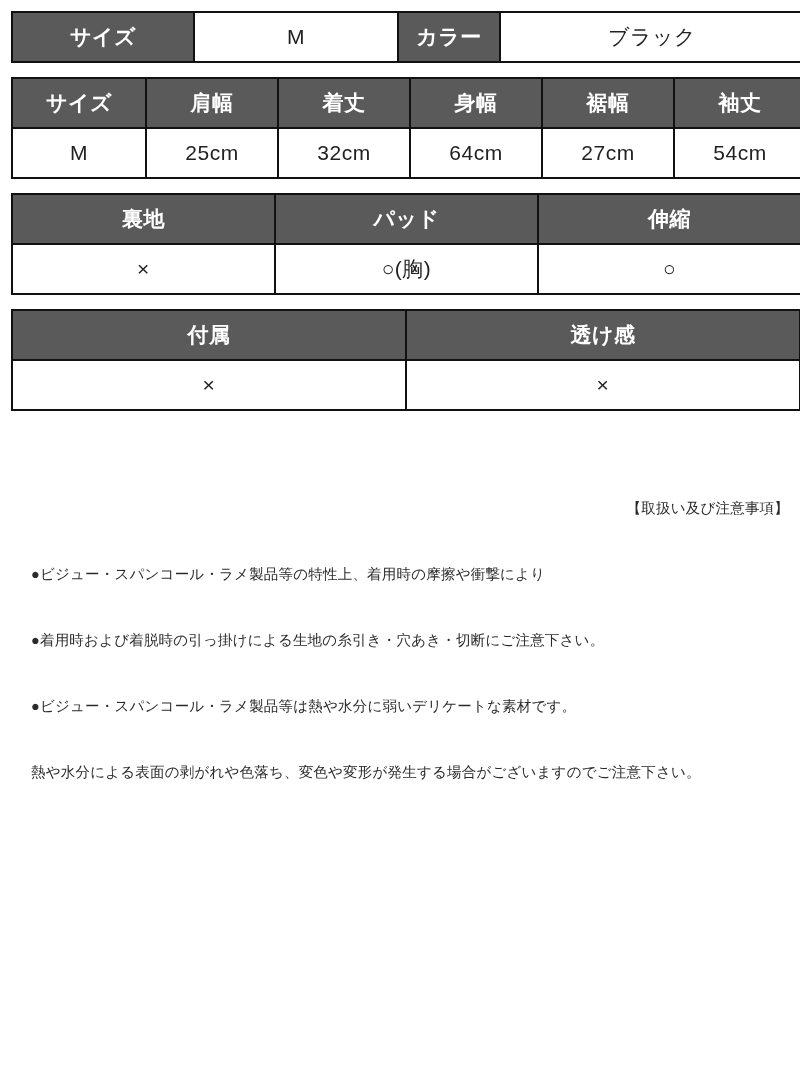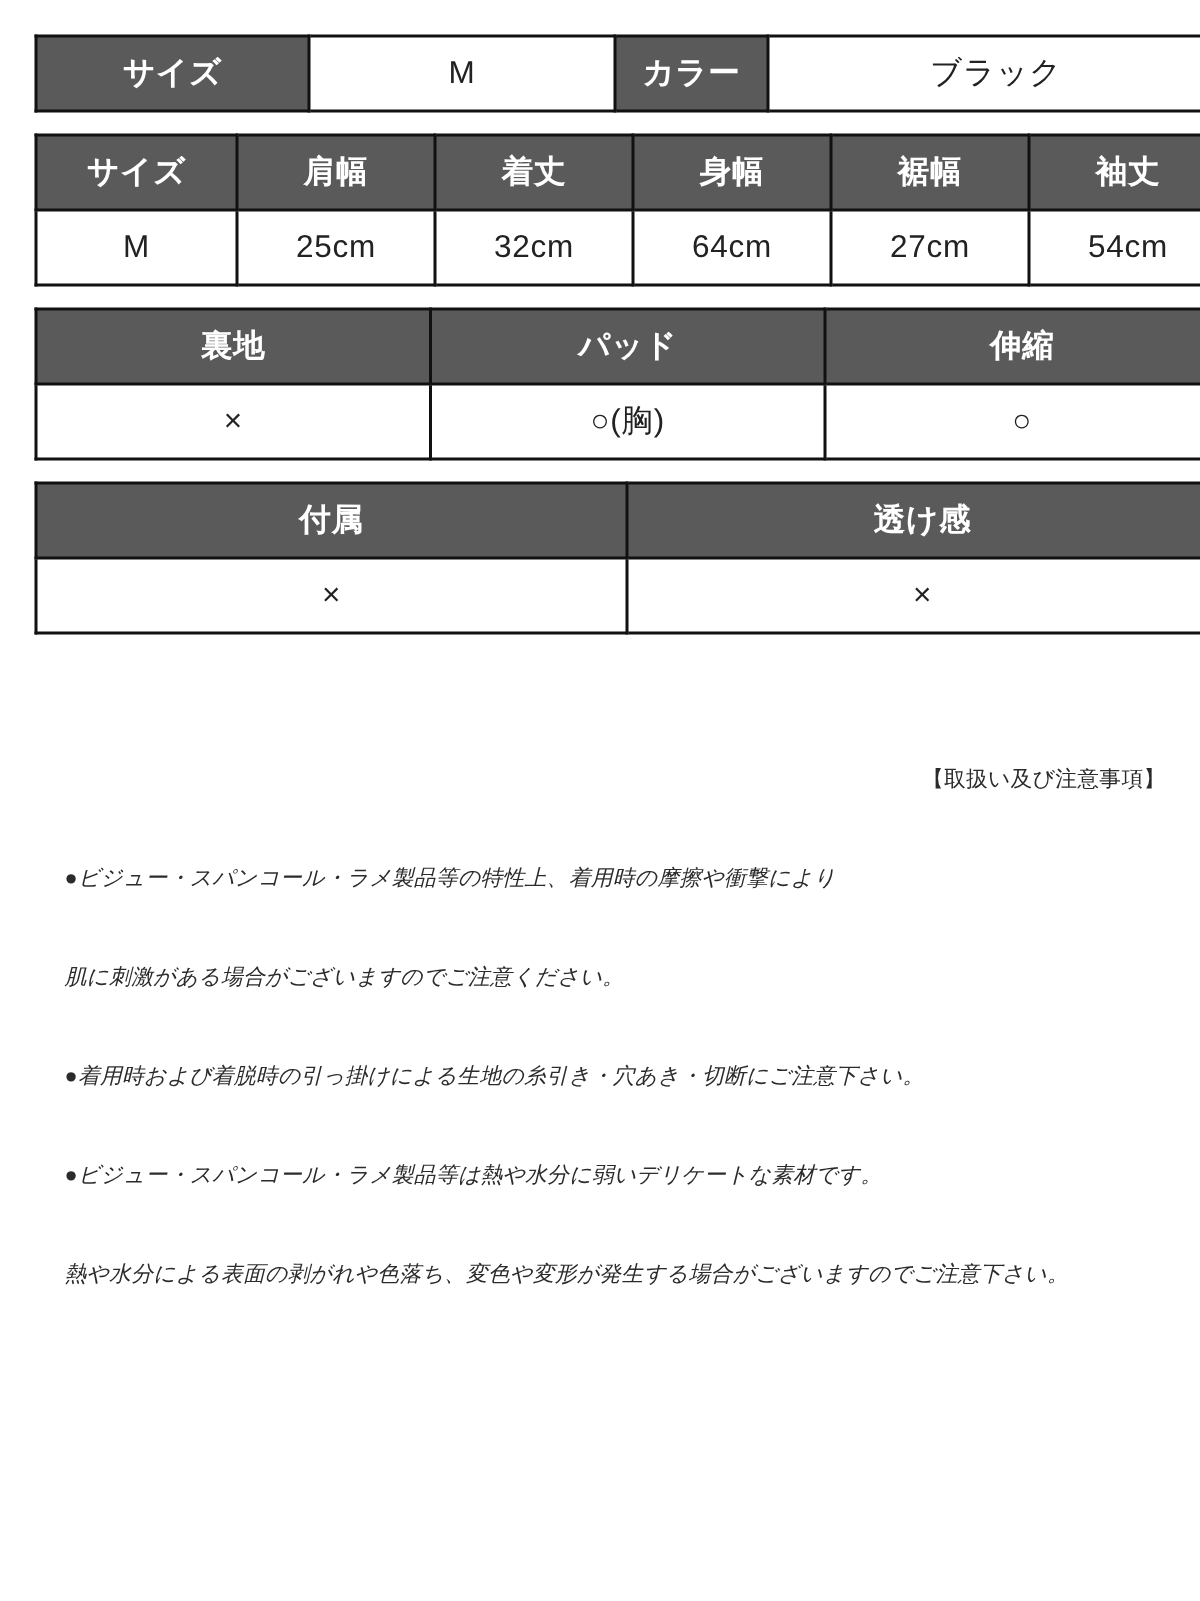--- a/index.html
+++ b/index.html
@@ -12,21 +12,21 @@
     height: 1067px;
     font-family: "Liberation Sans", "DejaVu Sans", sans-serif;
     color: #1a1a1a;
     position: relative;
     overflow: hidden;
   }
   .sheet {
     width: 800px;
     height: 1067px;
     box-sizing: border-box;
-    padding: 23px;
+    padding: 11px;
     background: #ffffff;
   }
 
   table.spec {
     width: 784px;
     border-collapse: collapse;
     table-layout: fixed;
     margin: 0 0 14px 0;
   }
   table.spec td {
@@ -67,21 +67,21 @@
   .t3 .third { width: 261px; }
 
   .notes {
     margin: 42px 0 0 20px;
     font-size: 14.5px;
     line-height: 22px;
     color: #2b2b2b;
     letter-spacing: 0.2px;
     white-space: pre-wrap;
   }
-  .notes .line { display: block; font-style: italic; }
+  .notes .line { display: block; }
   .notes .title { display: block; text-align: right; }
 </style>
 </head>
 <body>
 
 <div class="sheet">
 
   <table class="spec t1">
     <tbody>
       <tr>
@@ -138,21 +138,20 @@
       <tr>
         <td class="val half">×</td>
         <td class="val half">×</td>
       </tr>
     </tbody>
   </table>
 
   <div class="notes">
     <span class="title">【取扱い及び注意事項】</span>
     <span class="line">●ビジュー・スパンコール・ラメ製品等の特性上、着用時の摩擦や衝撃により</span>
-    <span class="line">肌に刺激がある場合がございますのでご注意ください。</span>
     <span class="line">●着用時および着脱時の引っ掛けによる生地の糸引き・穴あき・切断にご注意下さい。</span>
     <span class="line">●ビジュー・スパンコール・ラメ製品等は熱や水分に弱いデリケートな素材です。</span>
     <span class="line">熱や水分による表面の剥がれや色落ち、変色や変形が発生する場合がございますのでご注意下さい。</span>
     
     
     
   </div>
 
 </div>
 

